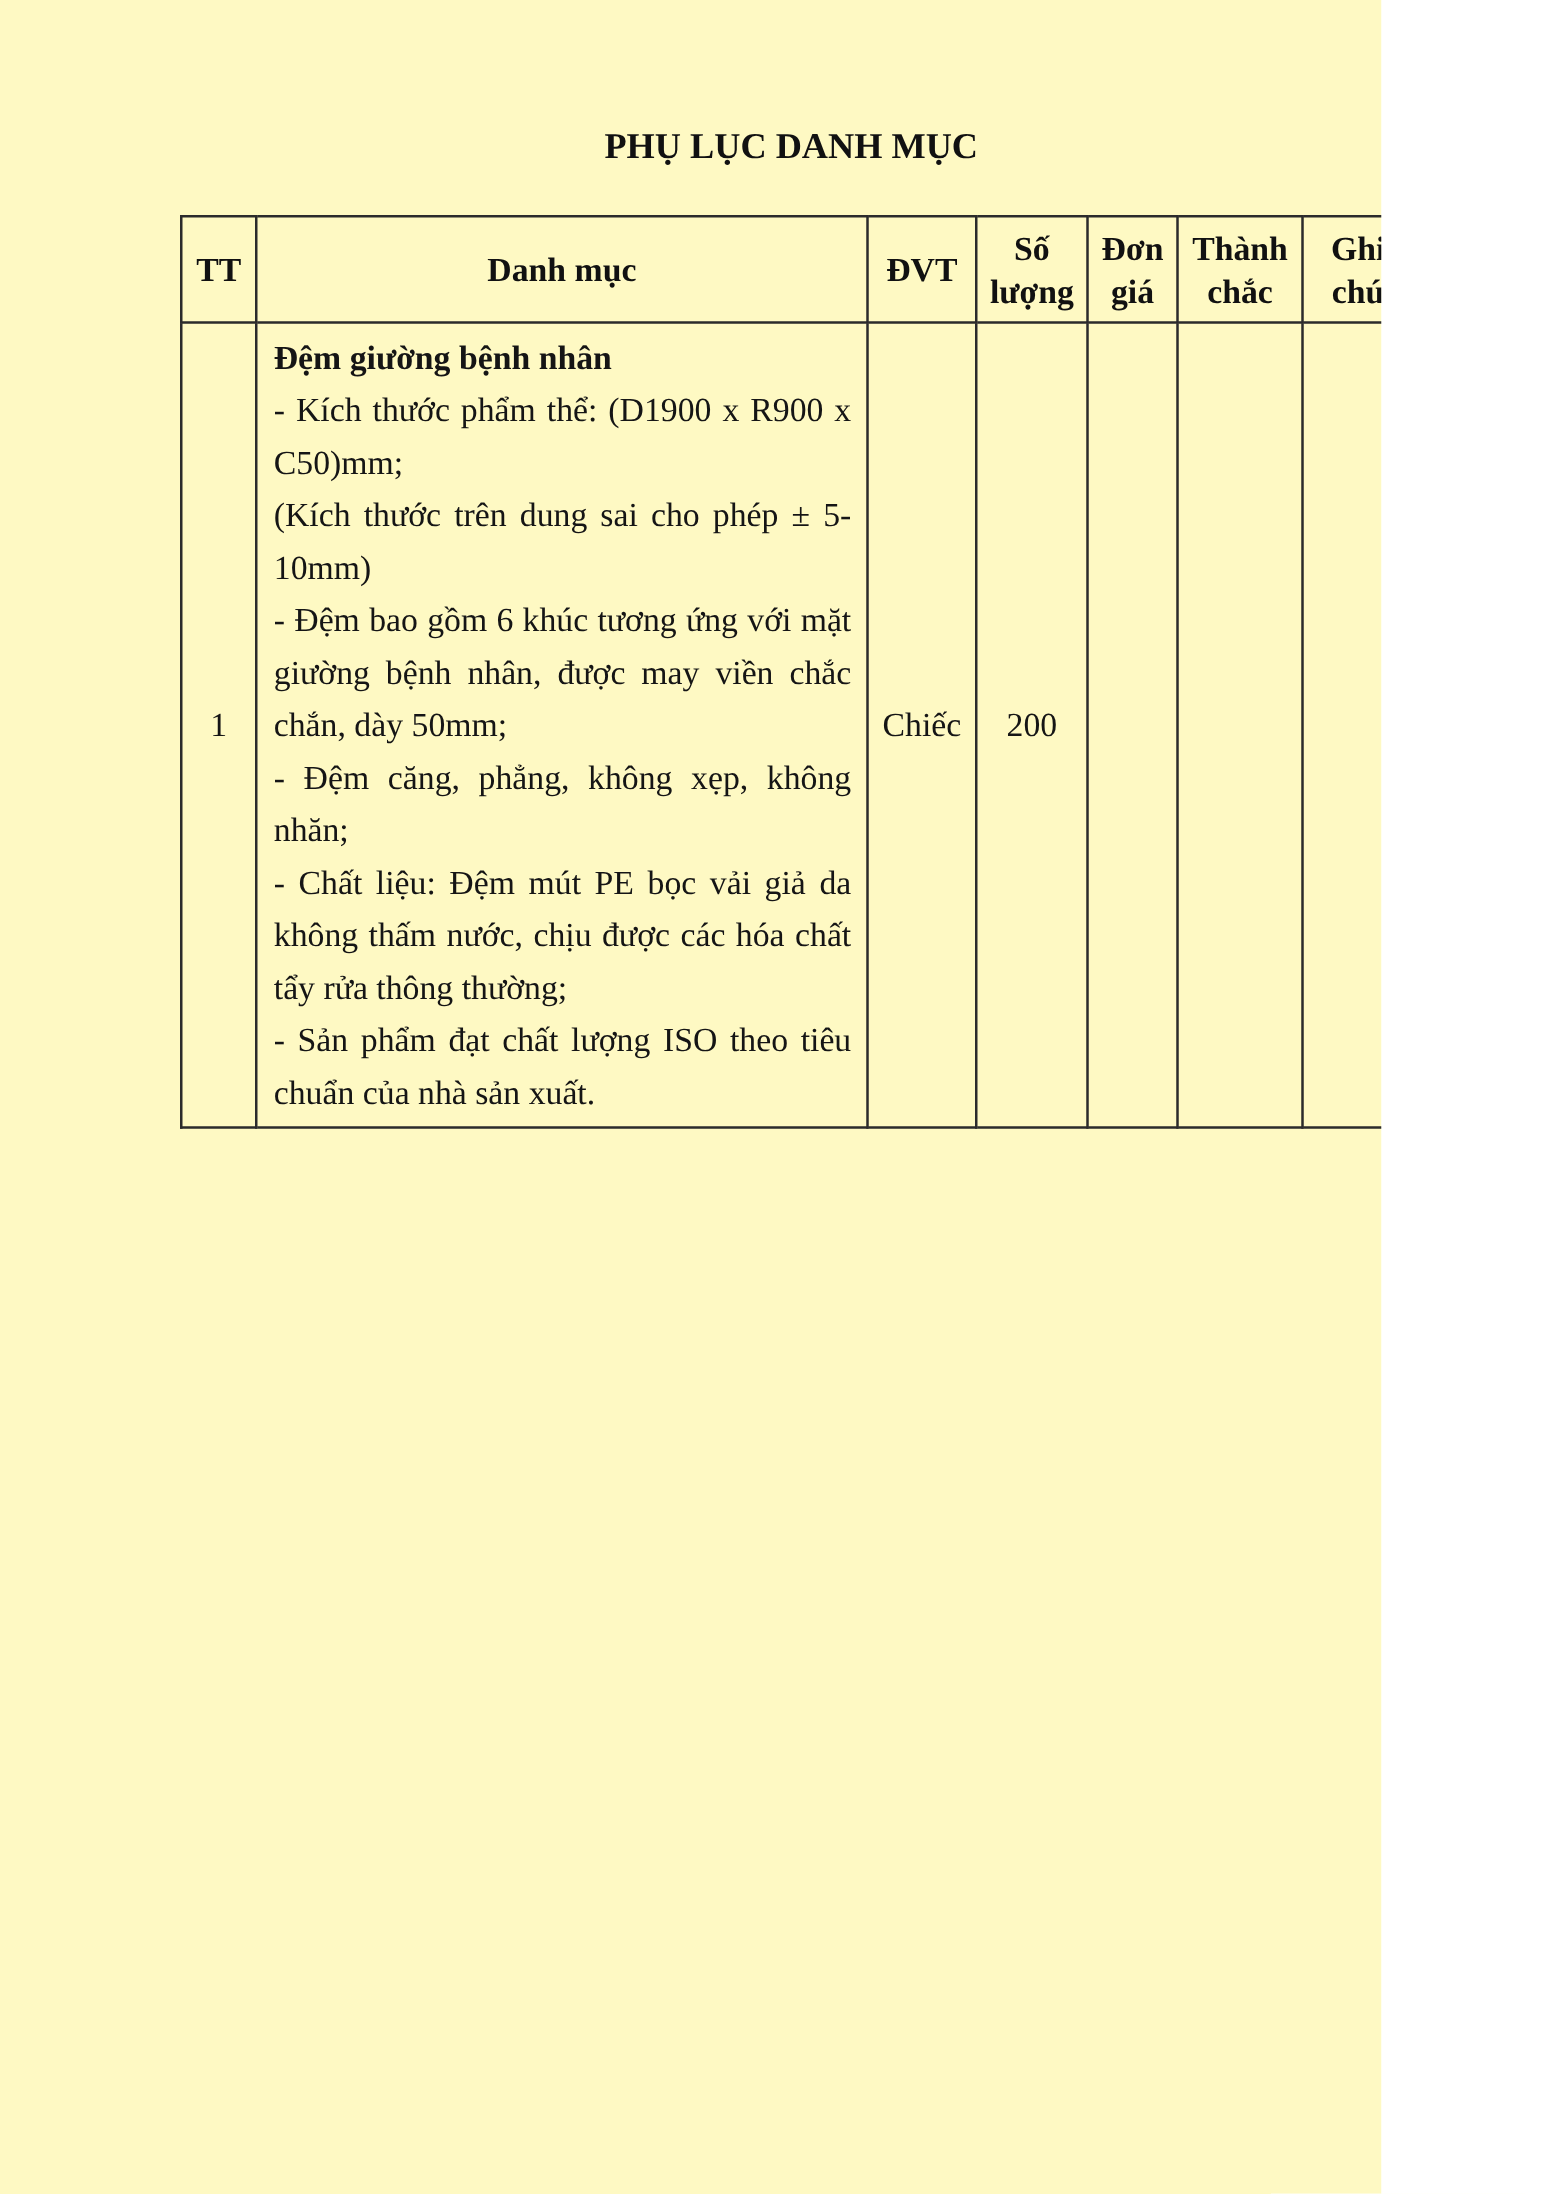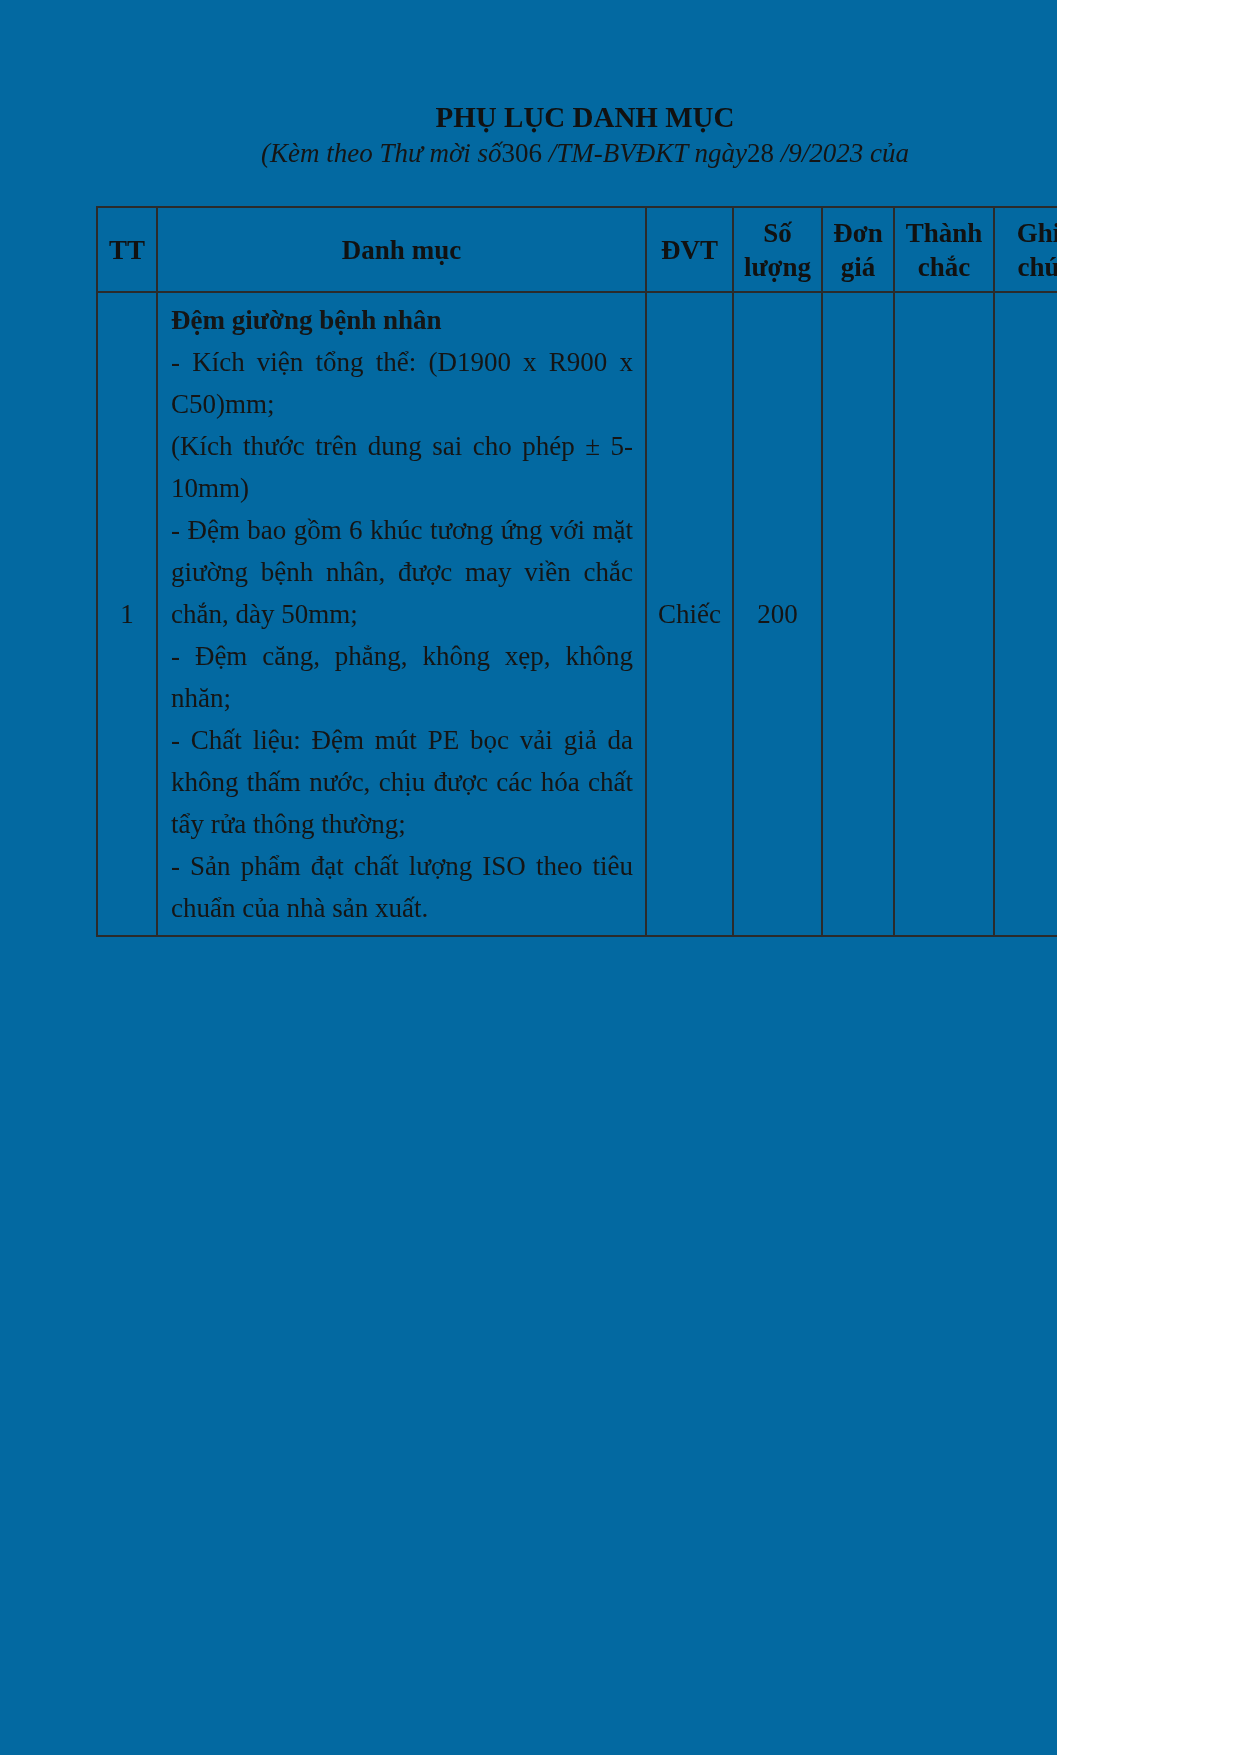--- a/index.html
+++ b/index.html
@@ -4,24 +4,25 @@
 <style>
   html, body {
     margin: 0;
     padding: 0;
     background: #ffffff;
   }
   .page {
     position: relative;
     width: 1057px;
     height: 1755px;
-    background: #0369a1;
+    background: #fef9c3;
     font-family: "Liberation Serif", "DejaVu Serif", serif;
     color: #1a1a1a;
     overflow: hidden;
+    padding-left: 48px;
   }
   .doc-header {
     width: 986px;
     margin: 0 auto;
     margin-left: 92px;
     padding-top: 98px;
     text-align: center;
   }
   .doc-title {
     font-size: 29px;
@@ -82,21 +83,20 @@
   td.desc-cell p.bold { font-weight: bold; }
   td.desc-cell p.italic { }
 </style>
 </head>
 <body>
 
 <div class="page">
 
   <div class="doc-header">
     <div class="doc-title">PHỤ LỤC DANH MỤC</div>
-    <div class="doc-subtitle"><span>(Kèm theo Thư mời số</span><span class="upright">306</span><span> /TM-BVĐKT ngày</span><span class="upright">28</span><span> /9/2023 của</span></div>
   </div>
 
   <table class="items">
     <colgroup>
       <col style="width:60px">
       <col style="width:489px">
       <col style="width:87px">
       <col style="width:89px">
       <col style="width:72px">
       <col style="width:100px">
@@ -111,21 +111,21 @@
         <th>Đơn giá</th>
         <th>Thành chắc</th>
         <th>Ghi chú</th>
       </tr>
     </thead>
     <tbody>
       <tr class="body-row">
         <td class="center-cell">1</td>
         <td class="desc-cell">
           <p class="bold">Đệm giường bệnh nhân</p>
-          <p>- Kích viện tổng thể: (D1900 x R900 x C50)mm;</p>
+          <p>- Kích thước phẩm thể: (D1900 x R900 x C50)mm;</p>
           <p class="italic">(Kích thước trên dung sai cho phép ± 5-10mm)</p>
           <p>- Đệm bao gồm 6 khúc tương ứng với mặt giường bệnh nhân, được may viền chắc chắn, dày 50mm;</p>
           <p>- Đệm căng, phẳng, không xẹp, không nhăn;</p>
           <p>- Chất liệu: Đệm mút PE bọc vải giả da không thấm nước, chịu được các hóa chất tẩy rửa thông thường;</p>
           <p>- Sản phẩm đạt chất lượng ISO theo tiêu chuẩn của nhà sản xuất.</p>
         </td>
         <td class="center-cell">Chiếc</td>
         <td class="center-cell">200</td>
         <td class="center-cell"></td>
         <td class="center-cell"></td>

